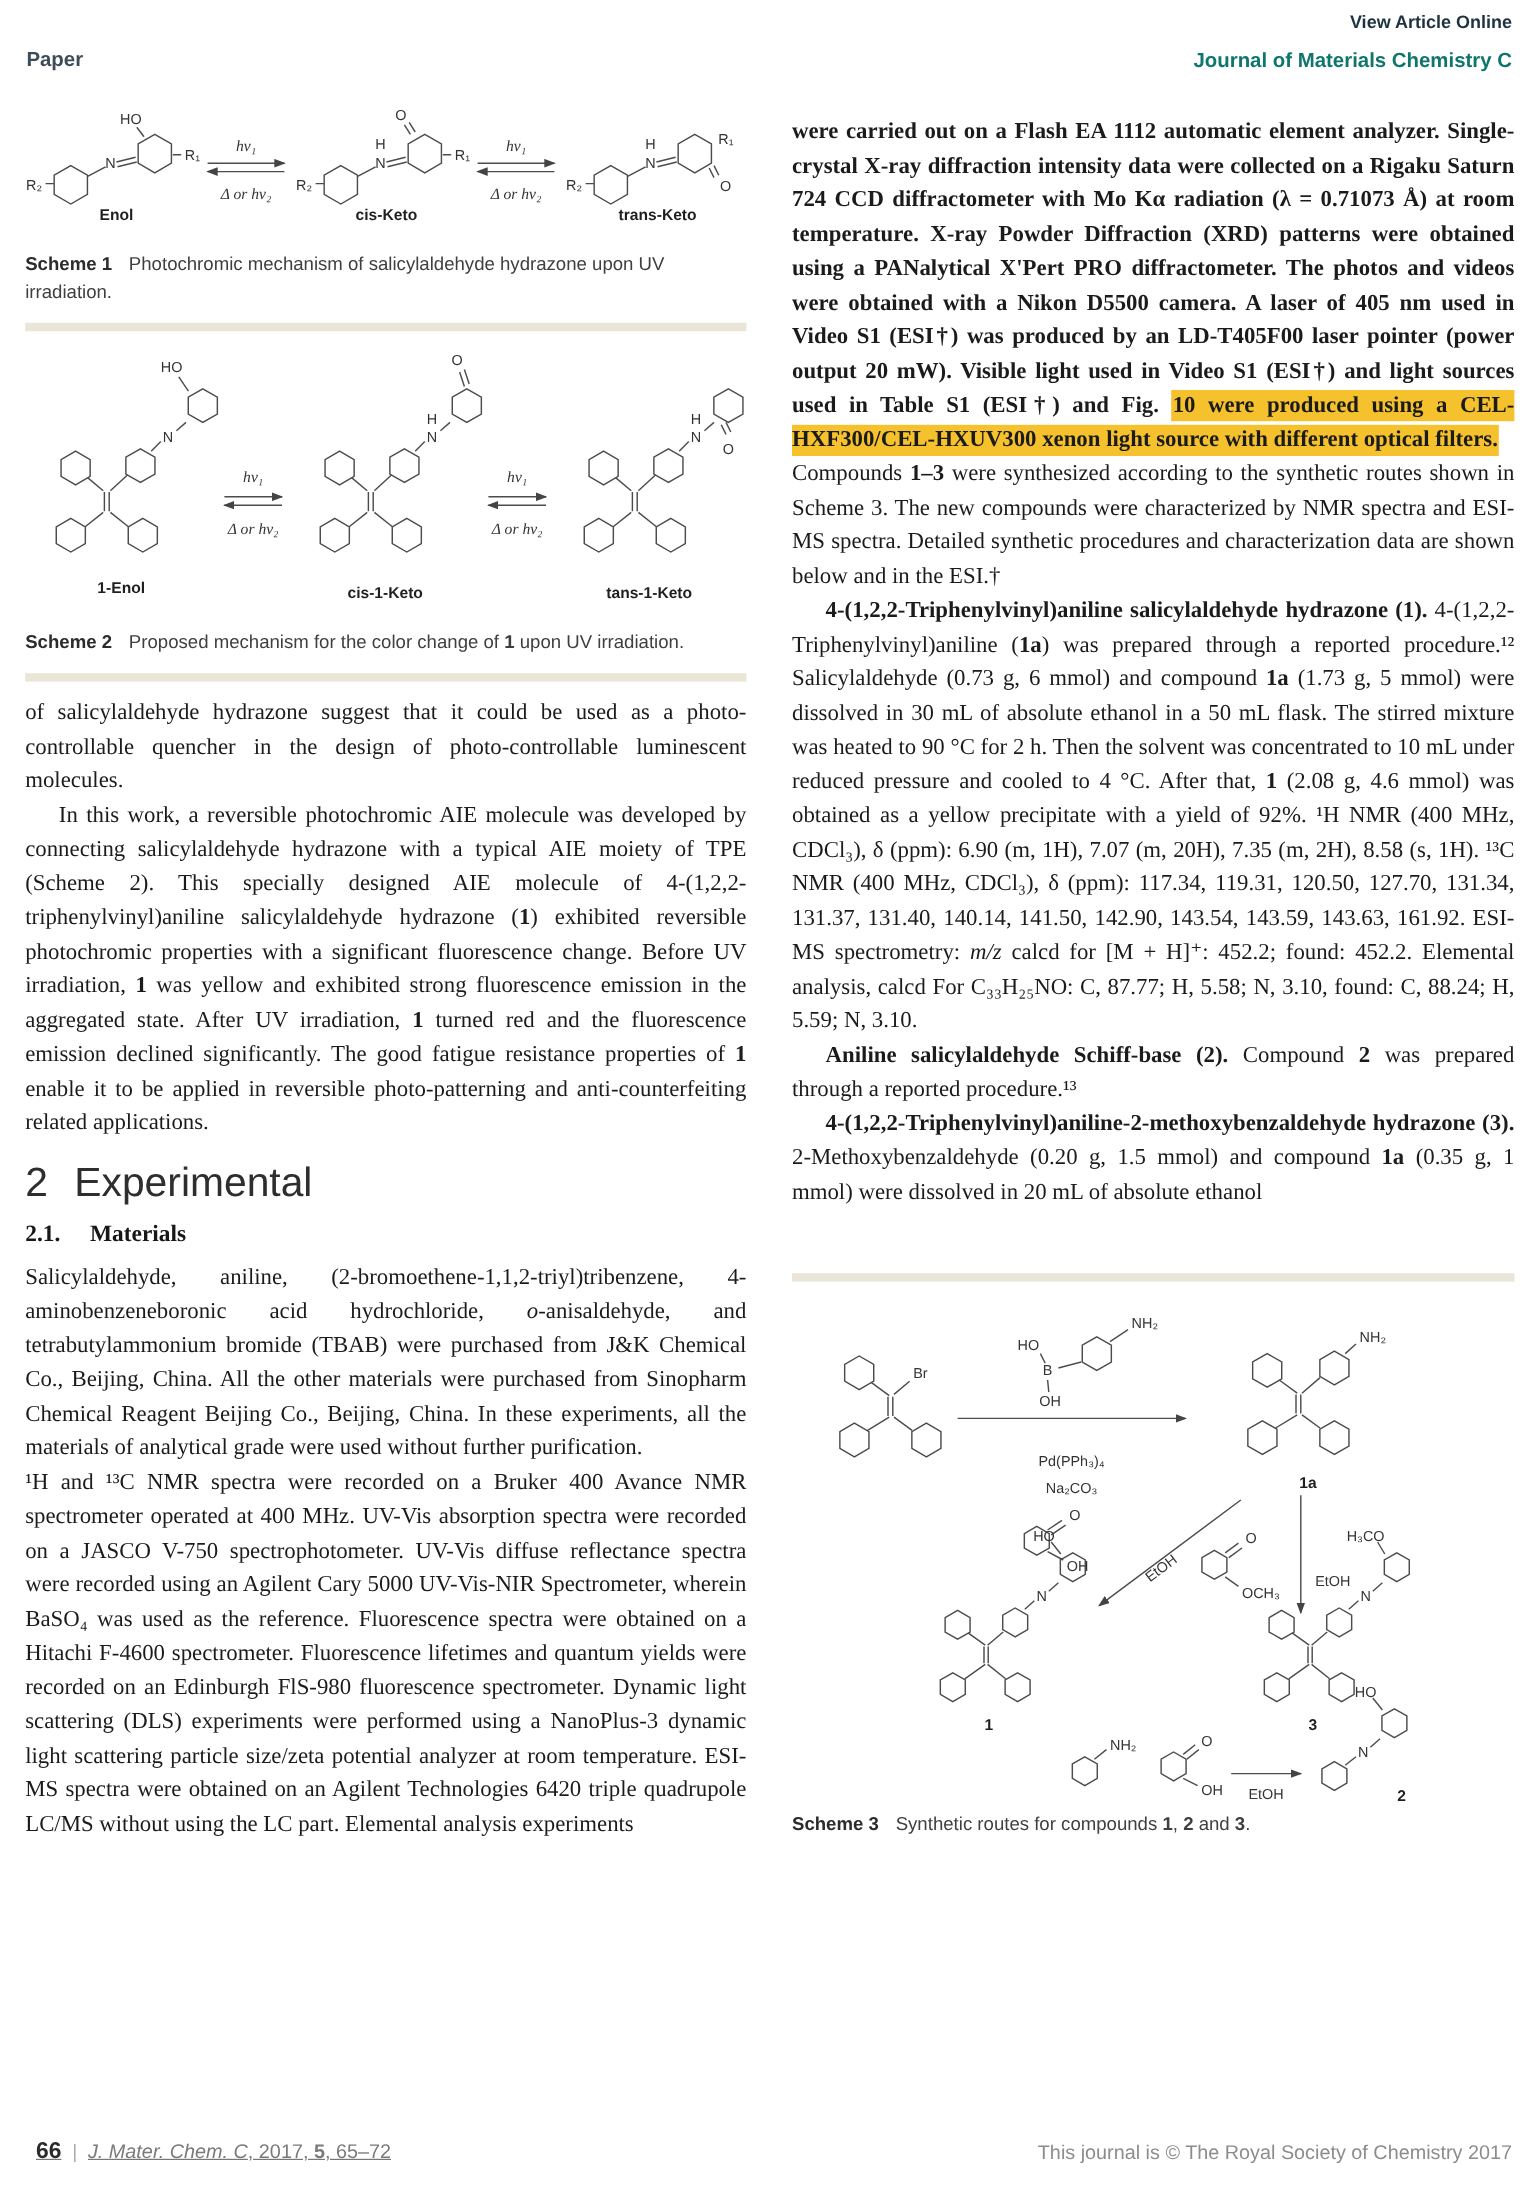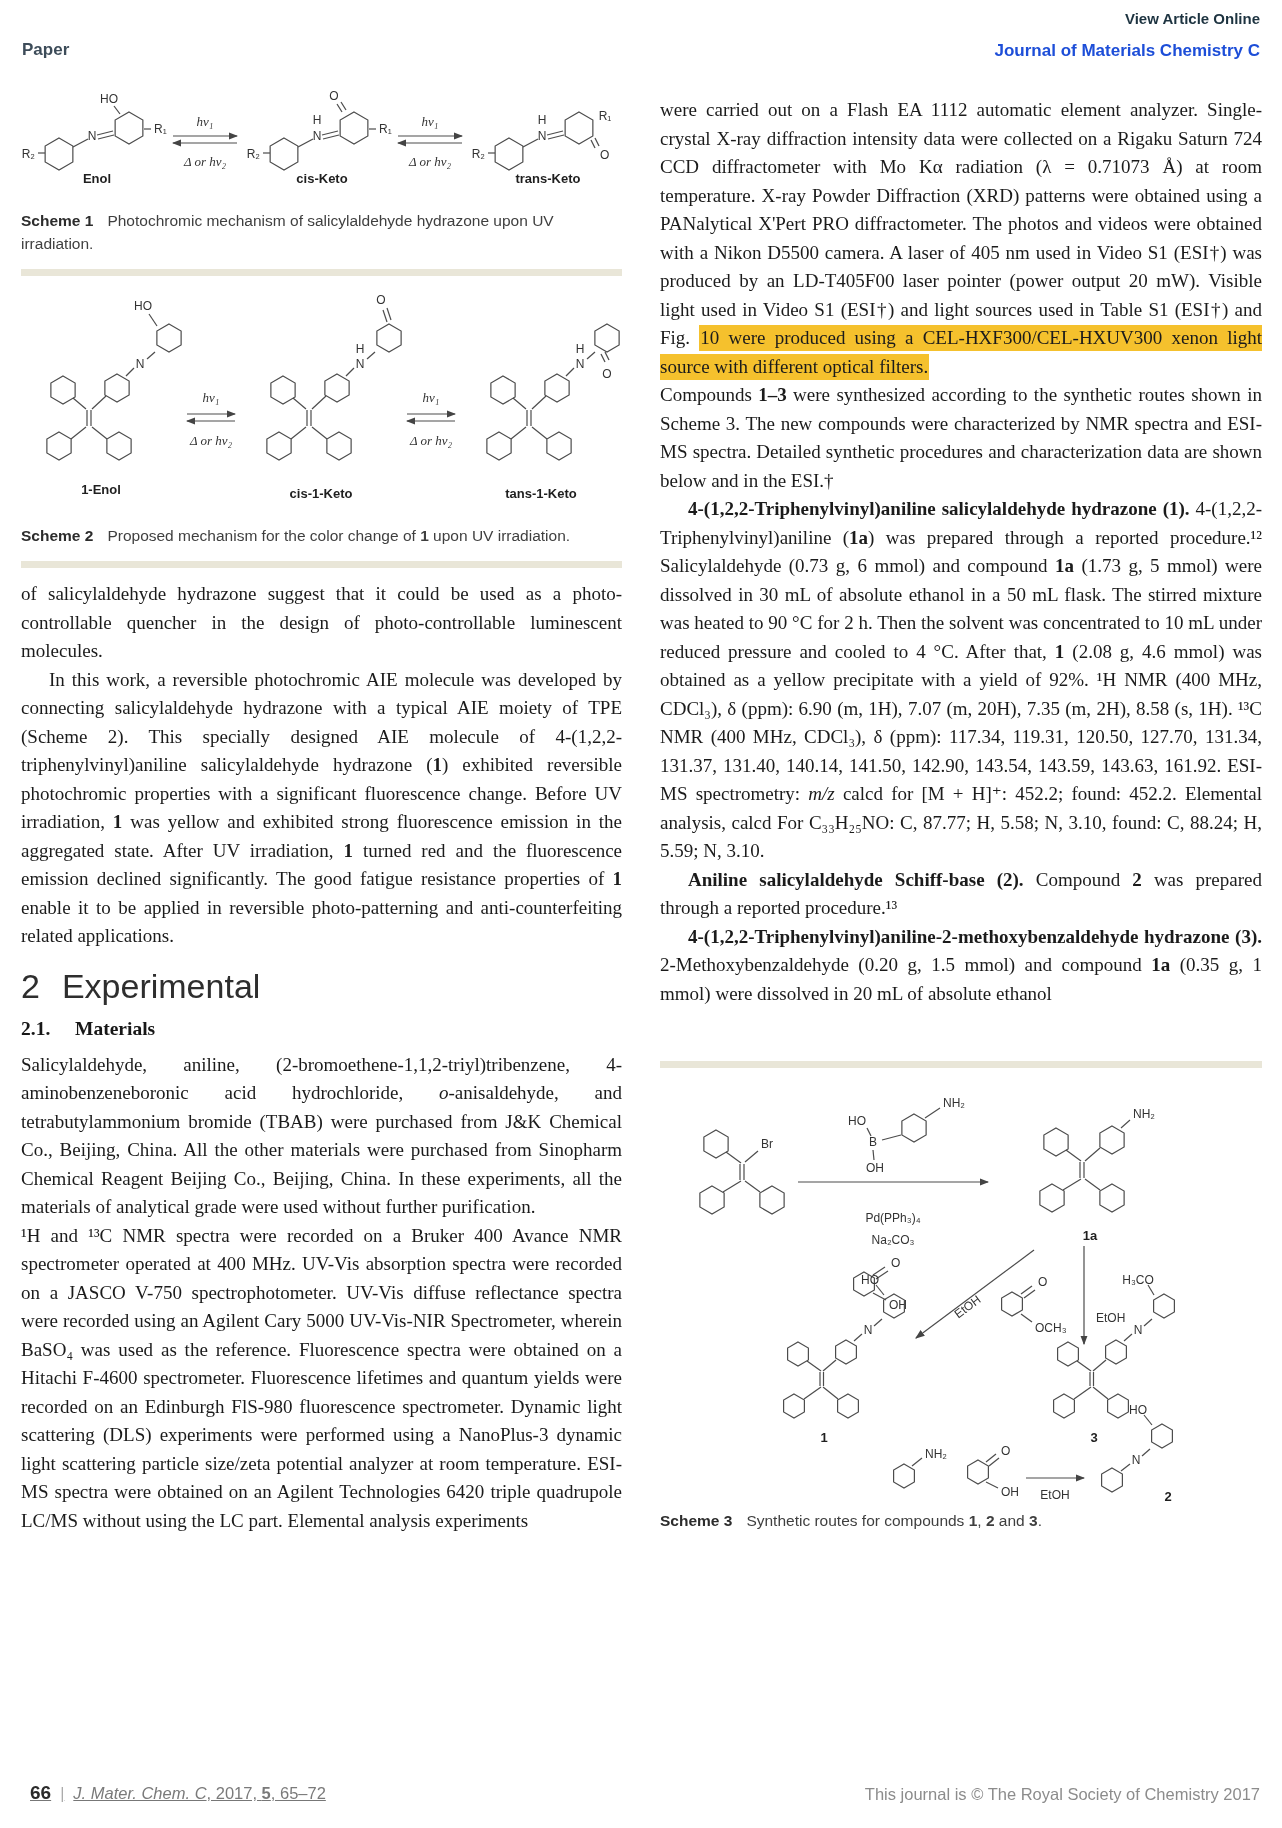--- a/index.html
+++ b/index.html
@@ -1,26 +1,26 @@
 <!DOCTYPE html>
 <html><head>
 <meta charset="utf-8">
 <style>
   html,body{margin:0;padding:0;}
   body{width:1282px;height:1828px;background:#ffffff;position:relative;overflow:hidden;
        font-family:"Liberation Serif","DejaVu Serif",serif;color:#1b1b1b;}
   .hdr-online{position:absolute;top:10px;right:22px;font:700 15px "Liberation Sans","DejaVu Sans",sans-serif;color:#1d3340;}
   .hdr-paper{position:absolute;top:40px;left:22px;font:700 17px "Liberation Sans","DejaVu Sans",sans-serif;color:#3d4c59;}
-  .hdr-journal{position:absolute;top:41px;right:22px;font:700 17px "Liberation Sans","DejaVu Sans",sans-serif;color:#1d4ed8;}
+  .hdr-journal{position:absolute;top:41px;right:22px;font:700 17px "Liberation Sans","DejaVu Sans",sans-serif;color:#0f766e;}
   .col{position:absolute;top:90px;width:601px;}
   .col.left{left:21px;}
   .col.right{left:660px;width:602px;}
   p.body-p{margin:0;font-size:19px;line-height:28.5px;text-align:justify;color:#1b1b1b;}
   p.indent{text-indent:28px;}
-  .mt6{margin-top:6px!important;} .mt12{margin-top:12px!important;} .mt20{margin-top:20px!important;}
+  .mt6{margin-top:6px!important;font-weight:bold;} .mt12{margin-top:12px!important;} .mt20{margin-top:20px!important;}
   .mt22{margin-top:22px!important;} .mt53{margin-top:53px!important;}
   span.b{font-weight:bold;} span.i{font-style:italic;}
   span.hl{background:#f5c12d;padding:2px 1px 3px;}
   h2.h1{margin:14px 0 10px;font:400 34px/42px "Liberation Sans","DejaVu Sans",sans-serif;color:#2e2e2e;}
   h2.h1 .num{margin-right:22px;}
   h3.h3{margin:8px 0 10px;font:700 19.5px/24px "Liberation Serif","DejaVu Serif",serif;color:#171717;}
   h3.h3 .num{display:inline-block;width:54px;font-weight:700;}
   figure{margin:0;}
   figcaption.caption{margin-top:22px;font:400 15.5px/23px "Liberation Sans","DejaVu Sans",sans-serif;color:#3f3f3f;}
   figcaption.caption .cap-label{font-weight:700;color:#2c2c2c;margin-right:14px;}

